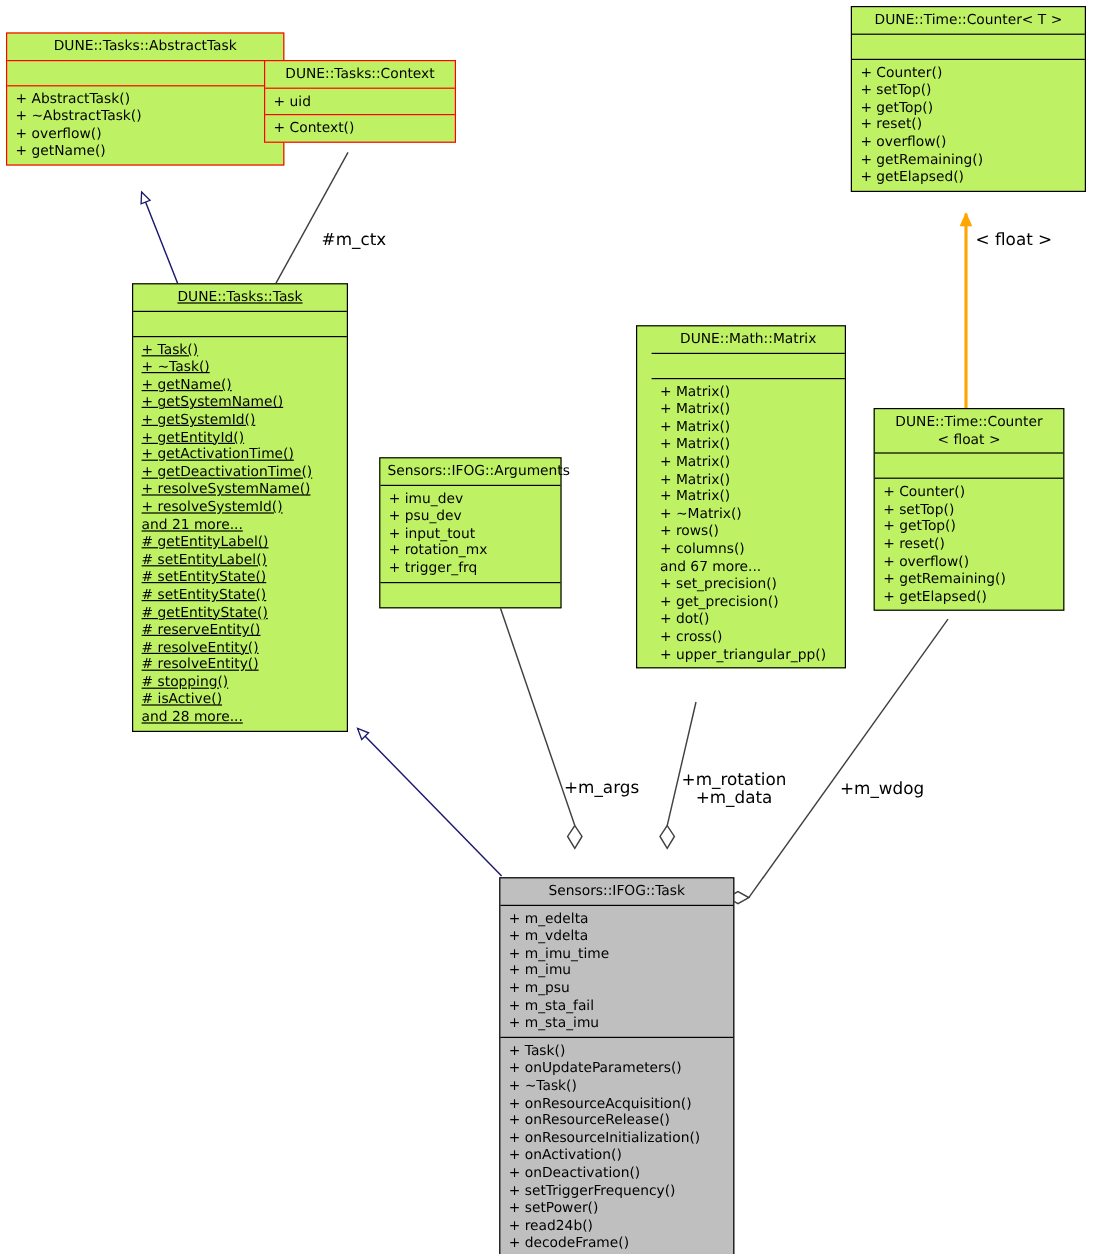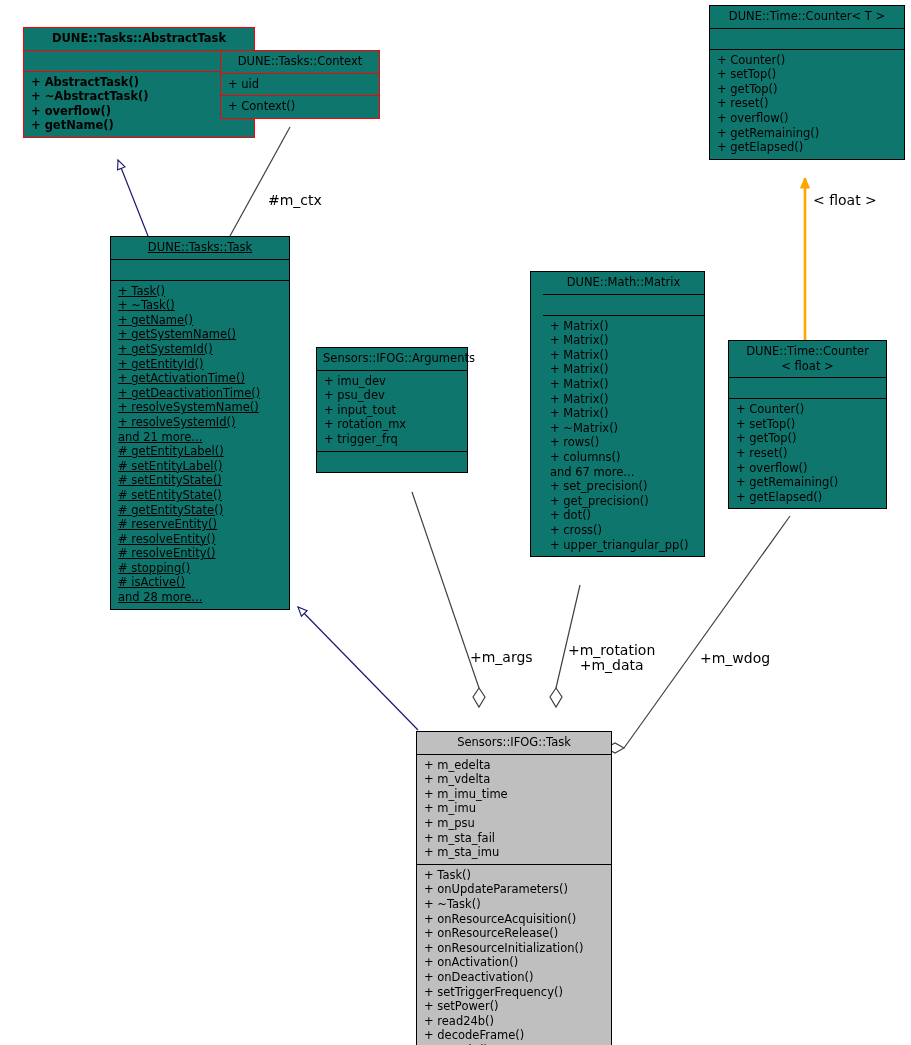--- a/index.html
+++ b/index.html
@@ -22,21 +22,21 @@
     position: absolute;
     left: 0;
     top: 0;
     width: 911px;
     height: 1045px;
     pointer-events: none;
   }
   .uml-box {
     position: absolute;
     box-sizing: border-box;
-    background: #0f766e;
+    background: #bef264;
     border: 1px solid #000000;
     font-size: 11.5px;
     line-height: 14.6px;
     color: #000000;
   }
   .uml-box.red {
     border-color: #ff0000;
     border-width: 1.6px;
   }
   .uml-box.filled {
@@ -124,21 +124,21 @@
       <line x1="556" y1="688" x2="580" y2="585" stroke="#404040" stroke-width="1.2"></line>
       <path d="M556,688 L562,697 L556,707 L550,697 z" fill="#ffffff" stroke="#404040" stroke-width="1.2"></path>
     </g>
 
     <g>
       <line x1="624" y1="748" x2="790" y2="516" stroke="#404040" stroke-width="1.2"></line>
       <path d="M624,748 L615,753 L606,748 L615,743 z" fill="#ffffff" stroke="#404040" stroke-width="1.2"></path>
     </g>
   </svg>
 
-  <div class="uml-box red" style="left:23px; top:27px; width:232px;font-weight:bold;">
+  <div class="uml-box red" style="left:5px; top:27px; width:232px;">
     <div class="uml-title">DUNE::Tasks::AbstractTask</div>
     <div class="uml-sep"></div>
     <div class="uml-compartment empty"></div>
     <div class="uml-sep"></div>
     <div class="uml-compartment">
       <div class="uml-row">+ AbstractTask()</div>
       <div class="uml-row">+ ~AbstractTask()</div>
       <div class="uml-row">+ overflow()</div>
       <div class="uml-row">+ getName()</div>
     </div>
@@ -196,21 +196,21 @@
       <div class="uml-row"># getEntityState()</div>
       <div class="uml-row"># reserveEntity()</div>
       <div class="uml-row"># resolveEntity()</div>
       <div class="uml-row"># resolveEntity()</div>
       <div class="uml-row"># stopping()</div>
       <div class="uml-row"># isActive()</div>
       <div class="uml-row">and 28 more...</div>
     </div>
   </div>
 
-  <div class="uml-box" style="left:316px; top:347px; width:152px;">
+  <div class="uml-box" style="left:316px; top:381px; width:152px;">
     <div class="uml-title">Sensors::IFOG::Arguments</div>
     <div class="uml-sep"></div>
     <div class="uml-compartment">
       <div class="uml-row">+ imu_dev</div>
       <div class="uml-row">+ psu_dev</div>
       <div class="uml-row">+ input_tout</div>
       <div class="uml-row">+ rotation_mx</div>
       <div class="uml-row">+ trigger_frq</div>
     </div>
     <div class="uml-sep"></div>

